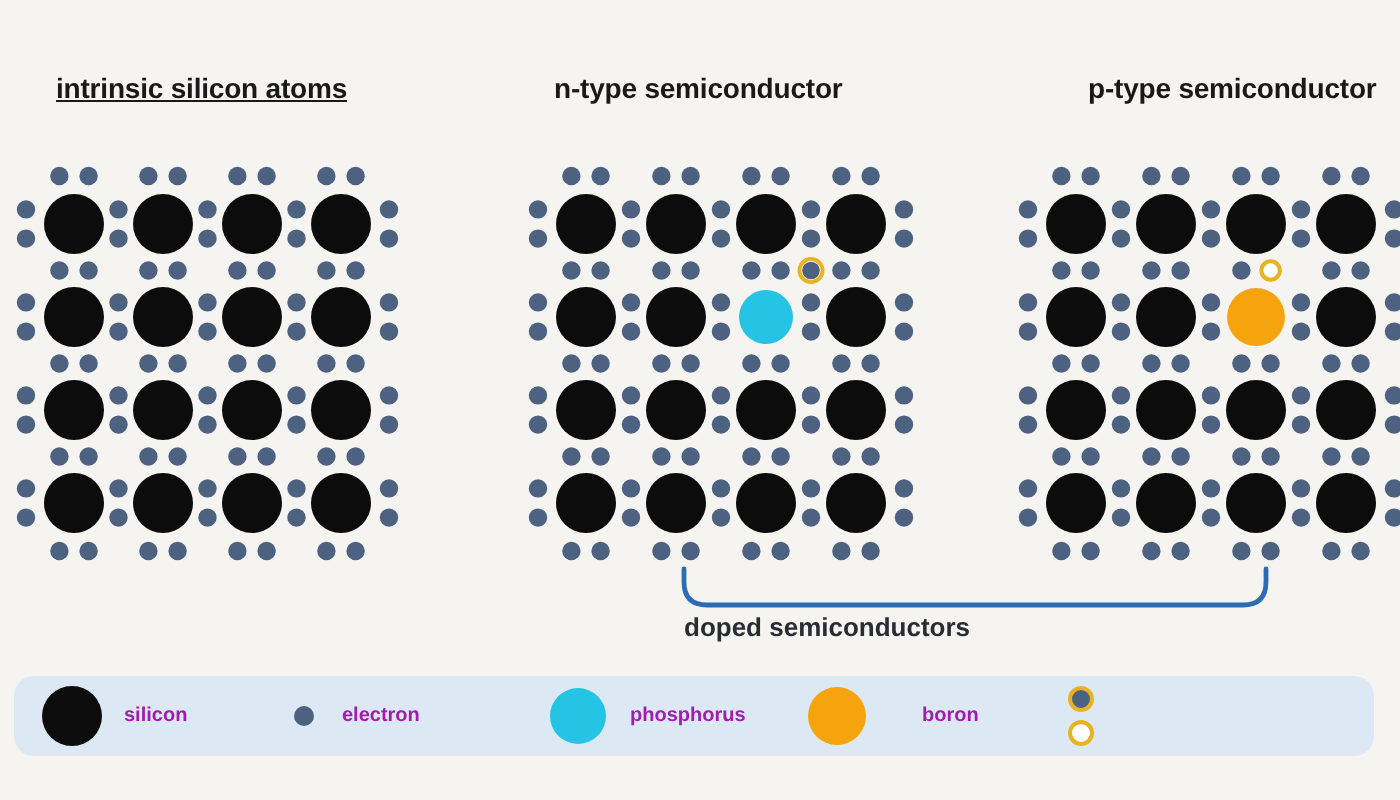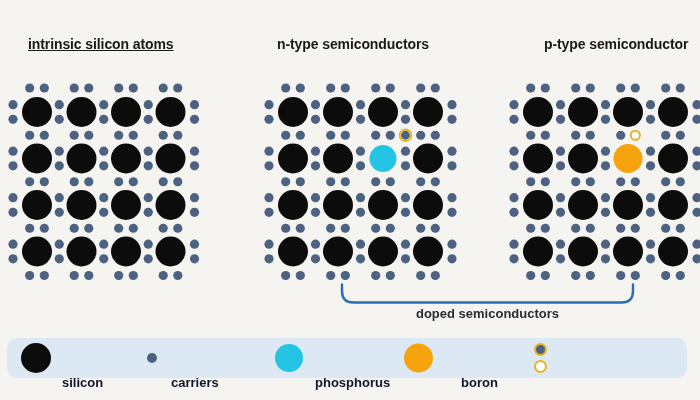--- a/index.html
+++ b/index.html
@@ -3,46 +3,46 @@
 <meta charset="utf-8">
 <style>
   html,body{margin:0;padding:0;}
   body{font-family:"Liberation Sans",sans-serif;background:#f5f4f1;}
   .stage{position:relative;width:700px;height:400px;background:#f5f4f1;overflow:hidden;}
   .panel-title{position:absolute;top:36px;font-size:14px;font-weight:700;color:#191919;letter-spacing:-0.1px;white-space:nowrap;}
   .title-1{left:28px;text-decoration:underline;}
   .title-2{left:277px;}
   .title-3{left:544px;}
   #lattice{position:absolute;left:0;top:0;}
-  .brace-label{position:absolute;left:342px;width:291px;top:306px;text-align:center;font-size:13px;font-weight:700;color:#282c33;}
+  .brace-label{position:absolute;left:342px;width:291px;top:306px;text-align:left;font-size:13px;font-weight:700;color:#282c33;}
   .legend-bar{position:absolute;left:7px;top:338px;width:680px;height:40px;background:#dce8f4;border-radius:10px;}
   .lg-item{position:absolute;top:50%;transform:translateY(-50%);}
   .lg-circle{border-radius:50%;}
-  .lg-label{font-size:13px;font-weight:700;color:#0f172a;white-space:nowrap;margin-top:24px;}
+  .lg-label{font-size:10px;font-weight:700;color:#a21caf;white-space:nowrap;}
   .circ-silicon{left:14px;width:30px;height:30px;background:#0c0c0c;}
   .lbl-silicon{left:55px;}
   .circ-electron{left:140px;width:10px;height:10px;background:#4d6280;}
   .lbl-electron{left:164px;}
   .circ-phosphorus{left:268px;width:28px;height:28px;background:#25c4e4;}
   .lbl-phosphorus{left:308px;}
   .circ-boron{left:397px;width:29px;height:29px;background:#f5a40e;}
   .lbl-boron{left:454px;}
   .free-stack{left:527px;display:flex;flex-direction:column;gap:4px;}
   .ring{width:9px;height:9px;border-radius:50%;border:2px solid #e8b320;}
   .ring-electron{background:#4d6280;}
   .ring-hole{background:#ffffff;}
   .lbl-free{left:558px;}
 </style>
 </head>
 <body style="background: rgb(245, 244, 241);">
 
 <div class="stage">
 
   <div class="panel-title title-1">intrinsic silicon atoms</div>
-  <div class="panel-title title-2">n-type semiconductors</div>
+  <div class="panel-title title-2">n-type semiconductor</div>
   <div class="panel-title title-3">p-type semiconductor</div>
 
   <svg id="lattice" width="700" height="400" viewBox="0 0 700 400">
       <circle cx="29.7" cy="88" r="4.6" fill="#4d6280"></circle>
       <circle cx="44.3" cy="88" r="4.6" fill="#4d6280"></circle>
       <circle cx="29.7" cy="275.5" r="4.6" fill="#4d6280"></circle>
       <circle cx="44.3" cy="275.5" r="4.6" fill="#4d6280"></circle>
       <circle cx="74.2" cy="88" r="4.6" fill="#4d6280"></circle>
       <circle cx="88.8" cy="88" r="4.6" fill="#4d6280"></circle>
       <circle cx="74.2" cy="275.5" r="4.6" fill="#4d6280"></circle>
@@ -332,21 +332,21 @@
       <path d="M342 284.5 L342 291 Q342 302.5 353.5 302.5 L621.5 302.5 Q633 302.5 633 291 L633 284.5" fill="none" stroke="#2d6cb3" stroke-width="2.4" stroke-linecap="round"></path>
     </svg>
 
   <div class="brace-label">doped semiconductors</div>
 
   <div class="legend-bar" style="background: rgb(220, 232, 244);">
     <div class="lg-item lg-circle circ-silicon"></div>
     <div class="lg-item lg-label lbl-silicon">silicon</div>
 
     <div class="lg-item lg-circle circ-electron"></div>
-    <div class="lg-item lg-label lbl-electron">carriers</div>
+    <div class="lg-item lg-label lbl-electron">electron</div>
 
     <div class="lg-item lg-circle circ-phosphorus"></div>
     <div class="lg-item lg-label lbl-phosphorus">phosphorus</div>
 
     <div class="lg-item lg-circle circ-boron"></div>
     <div class="lg-item lg-label lbl-boron">boron</div>
 
     <div class="lg-item free-stack">
       <div class="ring ring-electron"></div>
       <div class="ring ring-hole"></div>

